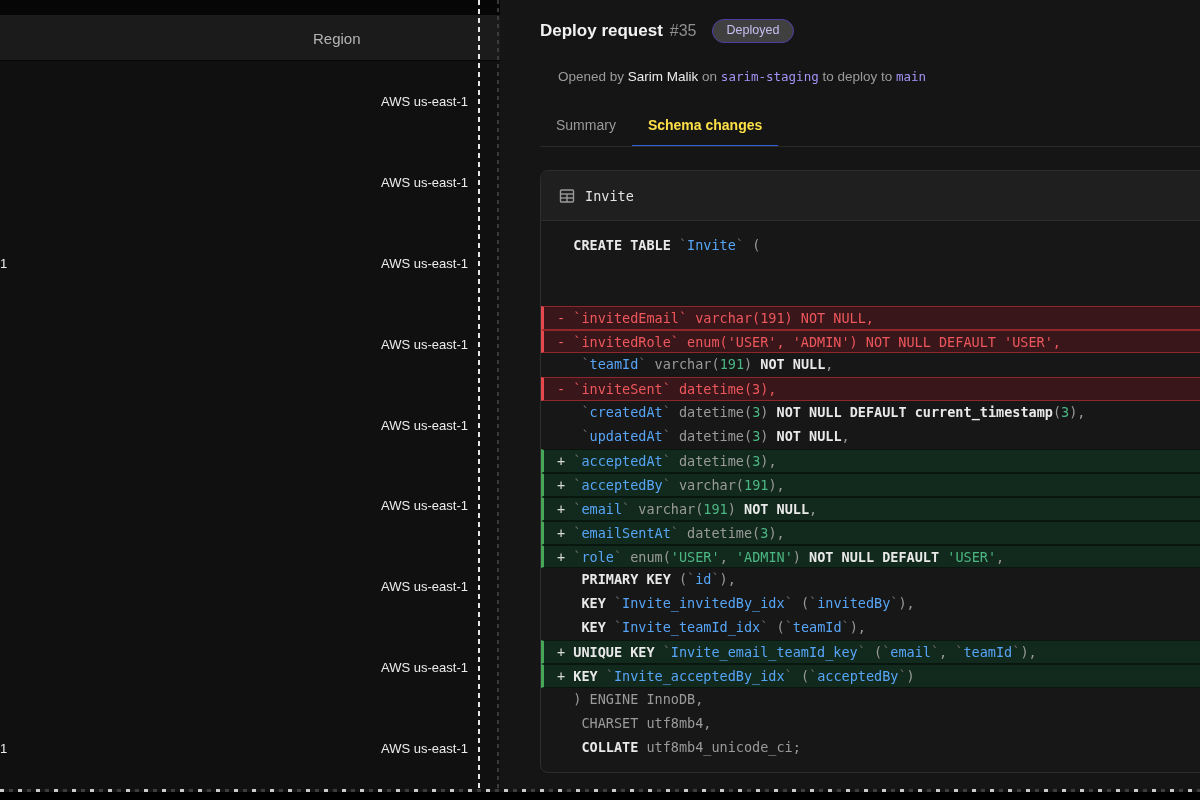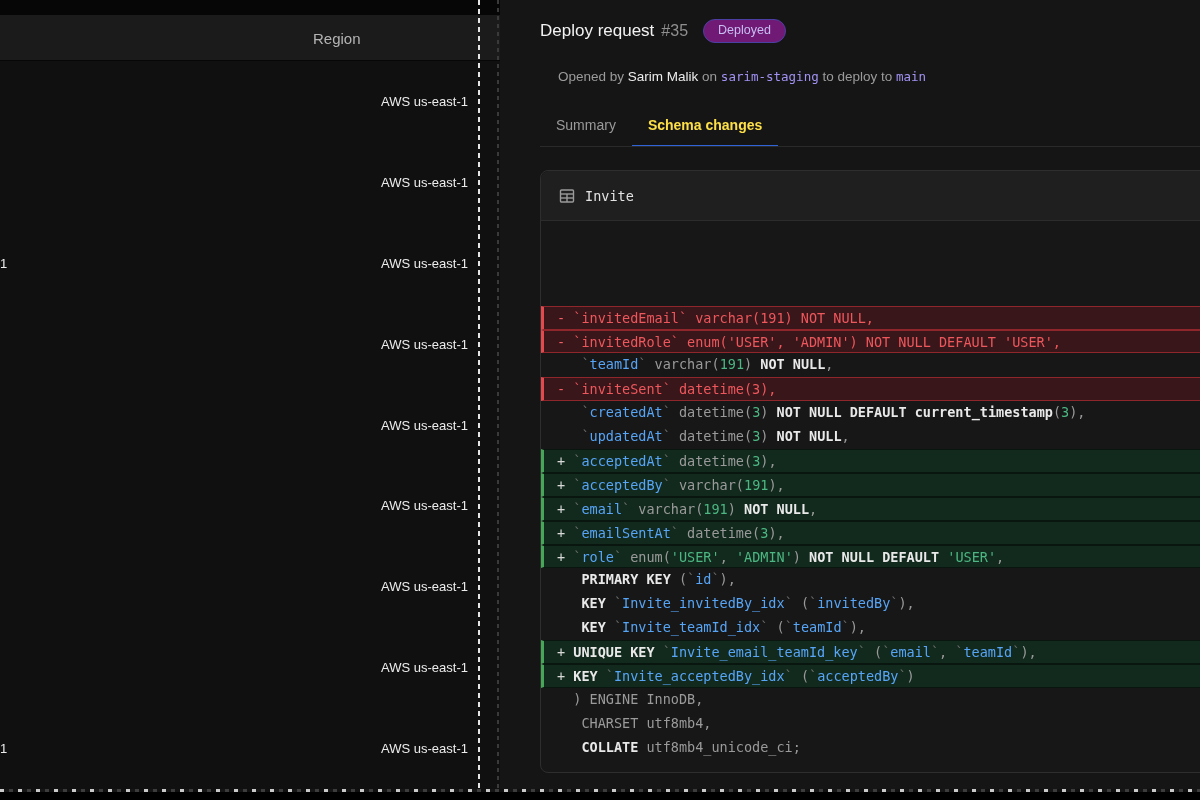--- a/index.html
+++ b/index.html
@@ -23,23 +23,23 @@
   .cut-dark  { position:absolute; left:497px; top:0; width:2px; height:790px;
                background:repeating-linear-gradient(180deg,#3a3a3a 0 4px, transparent 4px 8px); }
   .bottom-dash { position:absolute; left:0; top:789px; width:1200px; height:3px;
                background:repeating-linear-gradient(90deg,#c9c9c9 0 4px,#151515 4px 9px,#3c3c3c 9px 13px,#101010 13px 18px); }
   .bottom-black { position:absolute; left:0; top:792px; width:1200px; height:8px; background:#000; }
 
   
   .right-pane { position:absolute; left:500px; top:0; width:700px; height:790px;
                 background:#151515; overflow:hidden; }
   .dr-header { position:absolute; left:40px; top:19px; display:flex; align-items:center; }
-  .dr-title { margin:0; font-size:17px; font-weight:400; color:#f2f2f2; }
+  .dr-title { margin:0; font-size:17px; font-weight:700; color:#f2f2f2; }
   .dr-num { margin-left:7px; font-size:16px; font-weight:400; color:#8f8f8f; }
-  .badge { margin-left:15px; background:#701a75; border:1px solid #4c3fa4; color:#c7bff2;
+  .badge { margin-left:15px; background:#404040; border:1px solid #4c3fa4; color:#c7bff2;
            border-radius:999px; font-size:12.5px; padding:4px 14px 5px; line-height:1; }
   .meta { position:absolute; left:40px; top:51px; margin:18px; font-size:13.5px; color:#9b9b9b; white-space:pre; }
   .meta .author { color:#ececec; }
   .meta .branch { font-family:"DejaVu Sans Mono",monospace; font-size:12.5px; color:#a192f3; }
 
   .tabs { position:absolute; left:40px; top:106px; display:flex; }
   .tab { padding:11px 16px 14px; font-size:14px; color:#9a9a9a; position:relative; cursor:default; }
   .tab.active { color:#fde047; font-weight:700; }
   .tab.active::after { content:""; position:absolute; left:0; right:0; bottom:0; height:2px; background:#2f63d6; }
   .tab-divider { position:absolute; left:40px; width:660px; top:146px; height:1px; background:#2a2a2a; }
@@ -139,20 +139,21 @@
           <rect x="1.5" y="2" width="13" height="12" rx="1"></rect>
           <line x1="1.5" y1="6" x2="14.5" y2="6"></line>
           <line x1="8" y1="6" x2="8" y2="14"></line>
           <line x1="1.5" y1="10" x2="14.5" y2="10"></line>
         </svg>
         <span class="panel-title">Invite</span>
       </div>
       <div class="code" id="diff-code">
           <div class="line ctx">
             <span class="gutter">  </span>
+            <span class="content"><span class="tok kw">CREATE TABLE</span><span class="tok pln"> </span><span class="tok tk">`</span><span class="tok id">Invite</span><span class="tok tk">`</span><span class="tok pln"> (</span></span>
           </div>
           <div class="line ctx">
             <span class="gutter">  </span>
           </div>
           <div class="line ctx">
             <span class="gutter">  </span>
           </div>
           <div class="line del">
             <span class="gutter">- </span>
             <span class="content"><span class="tok delt">`invitedEmail` varchar(191) NOT NULL,</span></span>

